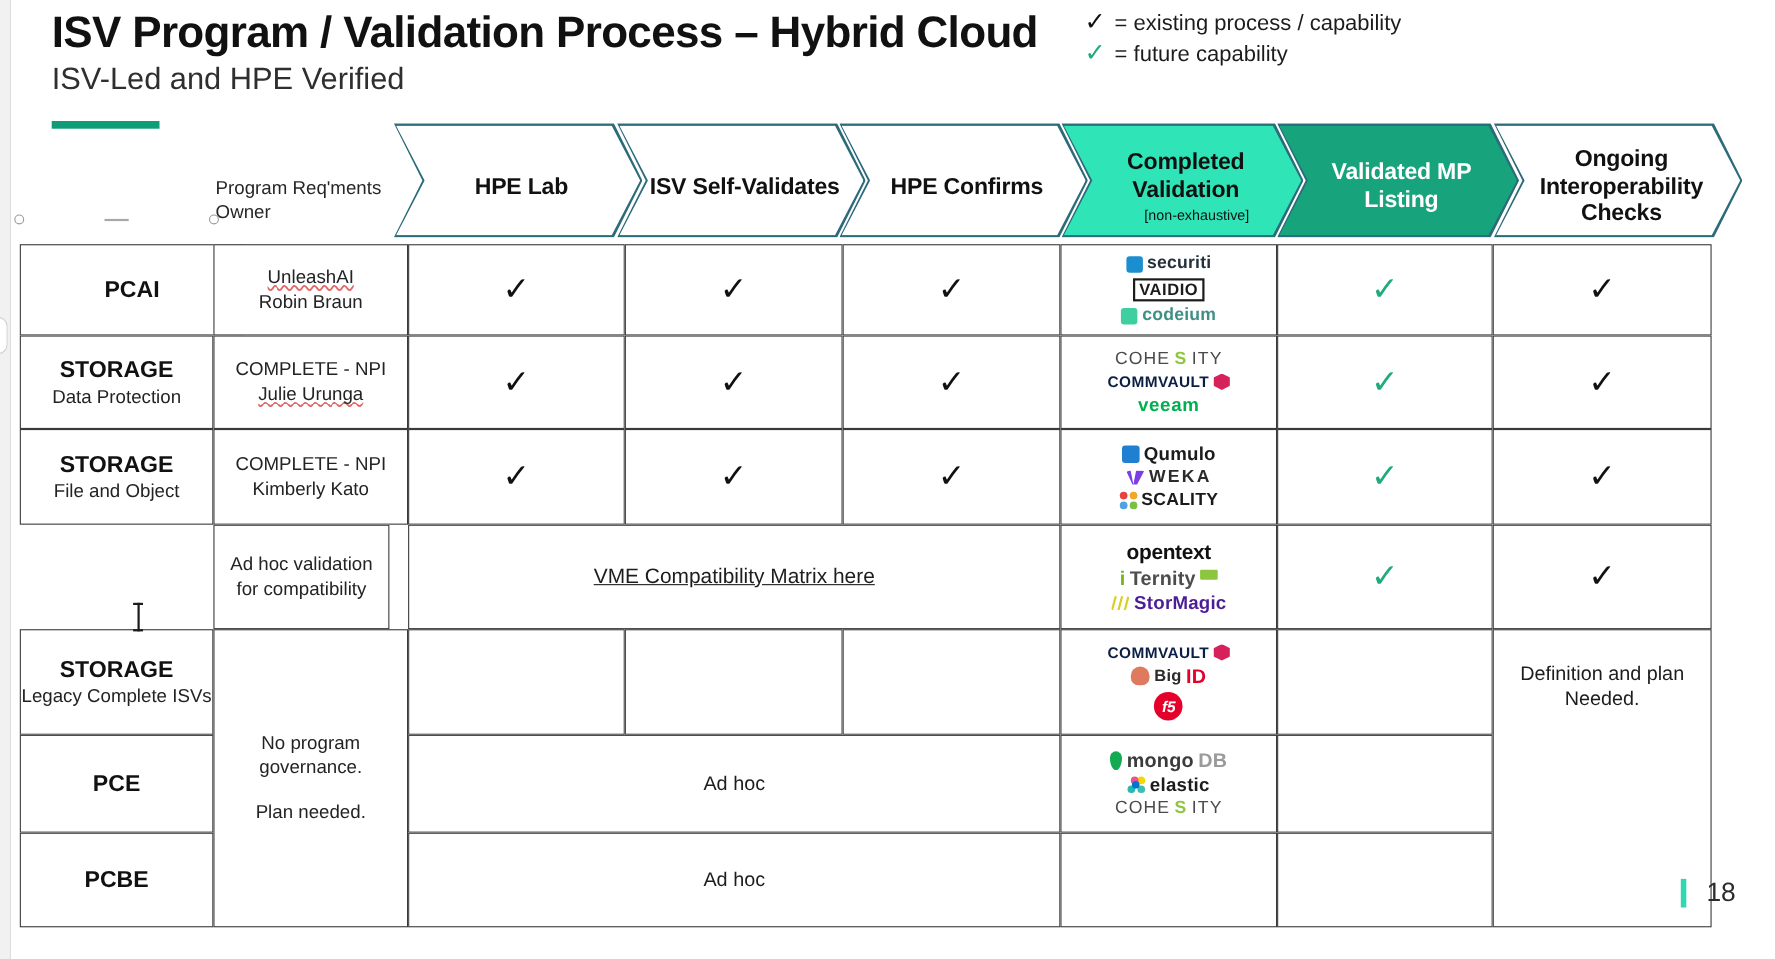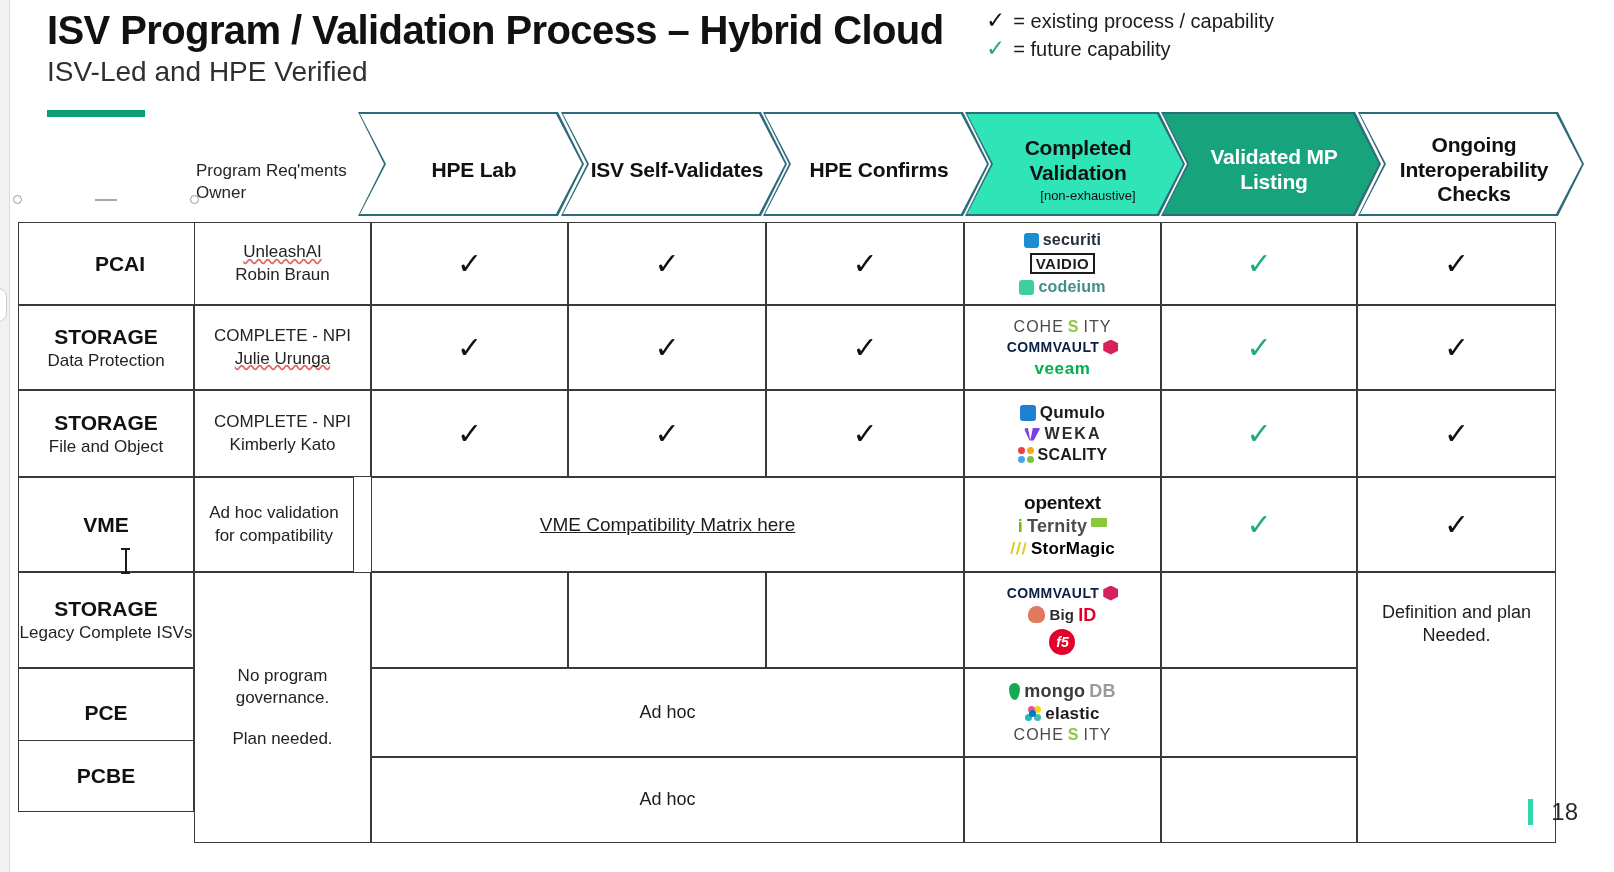--- a/index.html
+++ b/index.html
@@ -313,23 +313,20 @@
             <span class="ltext" style="color: rgb(27, 27, 27); font-weight: 800; font-size: 16px;">SCALITY</span>
           </div>
         </div>
       </div>
       <div class="gcell" style="left: 1143px; top: 168px; width: 196px; height: 87px;">
         <span class="check green">✓</span>
       </div>
       <div class="gcell" style="left: 1339px; top: 168px; width: 199px; height: 87px;">
         <span class="check">✓</span>
       </div>
-      <div class="gcell" style="left: 0px; top: 255px; width: 176px; height: 95px;">
-        <div class="cat-title">VME</div>
-      </div>
       <div class="gcell" style="left: 176px; top: 255px; width: 160px; height: 95px;">
         <div class="owner-txt">
           <div>Ad hoc validation</div>
           <div>for compatibility</div>
         </div>
       </div>
       <div class="gcell" style="left: 353px; top: 255px; width: 593px; height: 95px;">
         <div class="link">VME Compatibility Matrix here</div>
       </div>
       <div class="gcell" style="left: 946px; top: 255px; width: 197px; height: 95px;">
@@ -337,21 +334,21 @@
           <div class="logo">
             <span class="ltext" style="color: rgb(17, 17, 17); font-weight: 800; font-size: 19px; letter-spacing: -0.3px;">opentext</span>
           </div>
           <div class="logo">
             <span class="ltext" style="color: rgb(122, 179, 23); font-weight: 700; font-size: 18px;">i</span>
             <span class="ltext" style="color: rgb(77, 77, 77); font-weight: 700; font-size: 18px;">Ternity</span>
             <span class="sq" style="background: rgb(140, 198, 62); width: 16px; height: 9px; border-radius: 1px; margin-bottom: 7px;"></span>
           </div>
           <div class="logo">
             <span class="sq" style="background: rgb(217, 207, 34); width: 17px; height: 13px; clip-path: polygon(0px 100%, 20% 0px, 32% 0px, 12% 100%, 34% 100%, 54% 0px, 66% 0px, 46% 100%, 68% 100%, 88% 0px, 100% 0px, 80% 100%);"></span>
-            <span class="ltext" style="color: #000000; font-weight: 800; font-size: 17px;">StorMagic</span>
+            <span class="ltext" style="color: #4c1d95; font-weight: 800; font-size: 17px;">StorMagic</span>
           </div>
         </div>
       </div>
       <div class="gcell" style="left: 1143px; top: 255px; width: 196px; height: 95px;">
         <span class="check green">✓</span>
       </div>
       <div class="gcell" style="left: 1339px; top: 255px; width: 199px; height: 95px;">
         <span class="check">✓</span>
       </div>
       <div class="gcell" style="left: 0px; top: 350px; width: 176px; height: 96px;">
@@ -402,21 +399,21 @@
             <span class="ltext" style="color: rgb(27, 27, 27); font-weight: 700; font-size: 17px;">elastic</span>
           </div>
           <div class="logo">
             <span class="ltext" style="color: rgb(74, 74, 74); font-weight: 500; font-size: 16px; letter-spacing: 1px;">COHE</span>
             <span class="ltext" style="color: rgb(141, 198, 63); font-weight: 700; font-size: 16px; letter-spacing: 1px;">S</span>
             <span class="ltext" style="color: rgb(74, 74, 74); font-weight: 500; font-size: 16px; letter-spacing: 1px;">ITY</span>
           </div>
         </div>
       </div>
       <div class="gcell" style="left: 1143px; top: 446px; width: 196px; height: 89px;"></div>
-      <div class="gcell" style="left: 0px; top: 518px; width: 176px; height: 72px; justify-content: center;">
+      <div class="gcell" style="left: 0px; top: 535px; width: 176px; height: 86px; justify-content: center;">
         <div class="cat-title">PCBE</div>
       </div>
       <div class="gcell" style="left: 353px; top: 535px; width: 593px; height: 86px;">
         <div class="plain">Ad hoc</div>
       </div>
       <div class="gcell" style="left: 946px; top: 535px; width: 197px; height: 86px;"></div>
       <div class="gcell" style="left: 1143px; top: 535px; width: 196px; height: 86px;"></div>
       <div class="gcell" style="left: 1339px; top: 350px; width: 199px; height: 271px; justify-content: flex-start;">
         <div class="plain" style="margin-top: 28px;">
           <div>Definition and plan</div>

